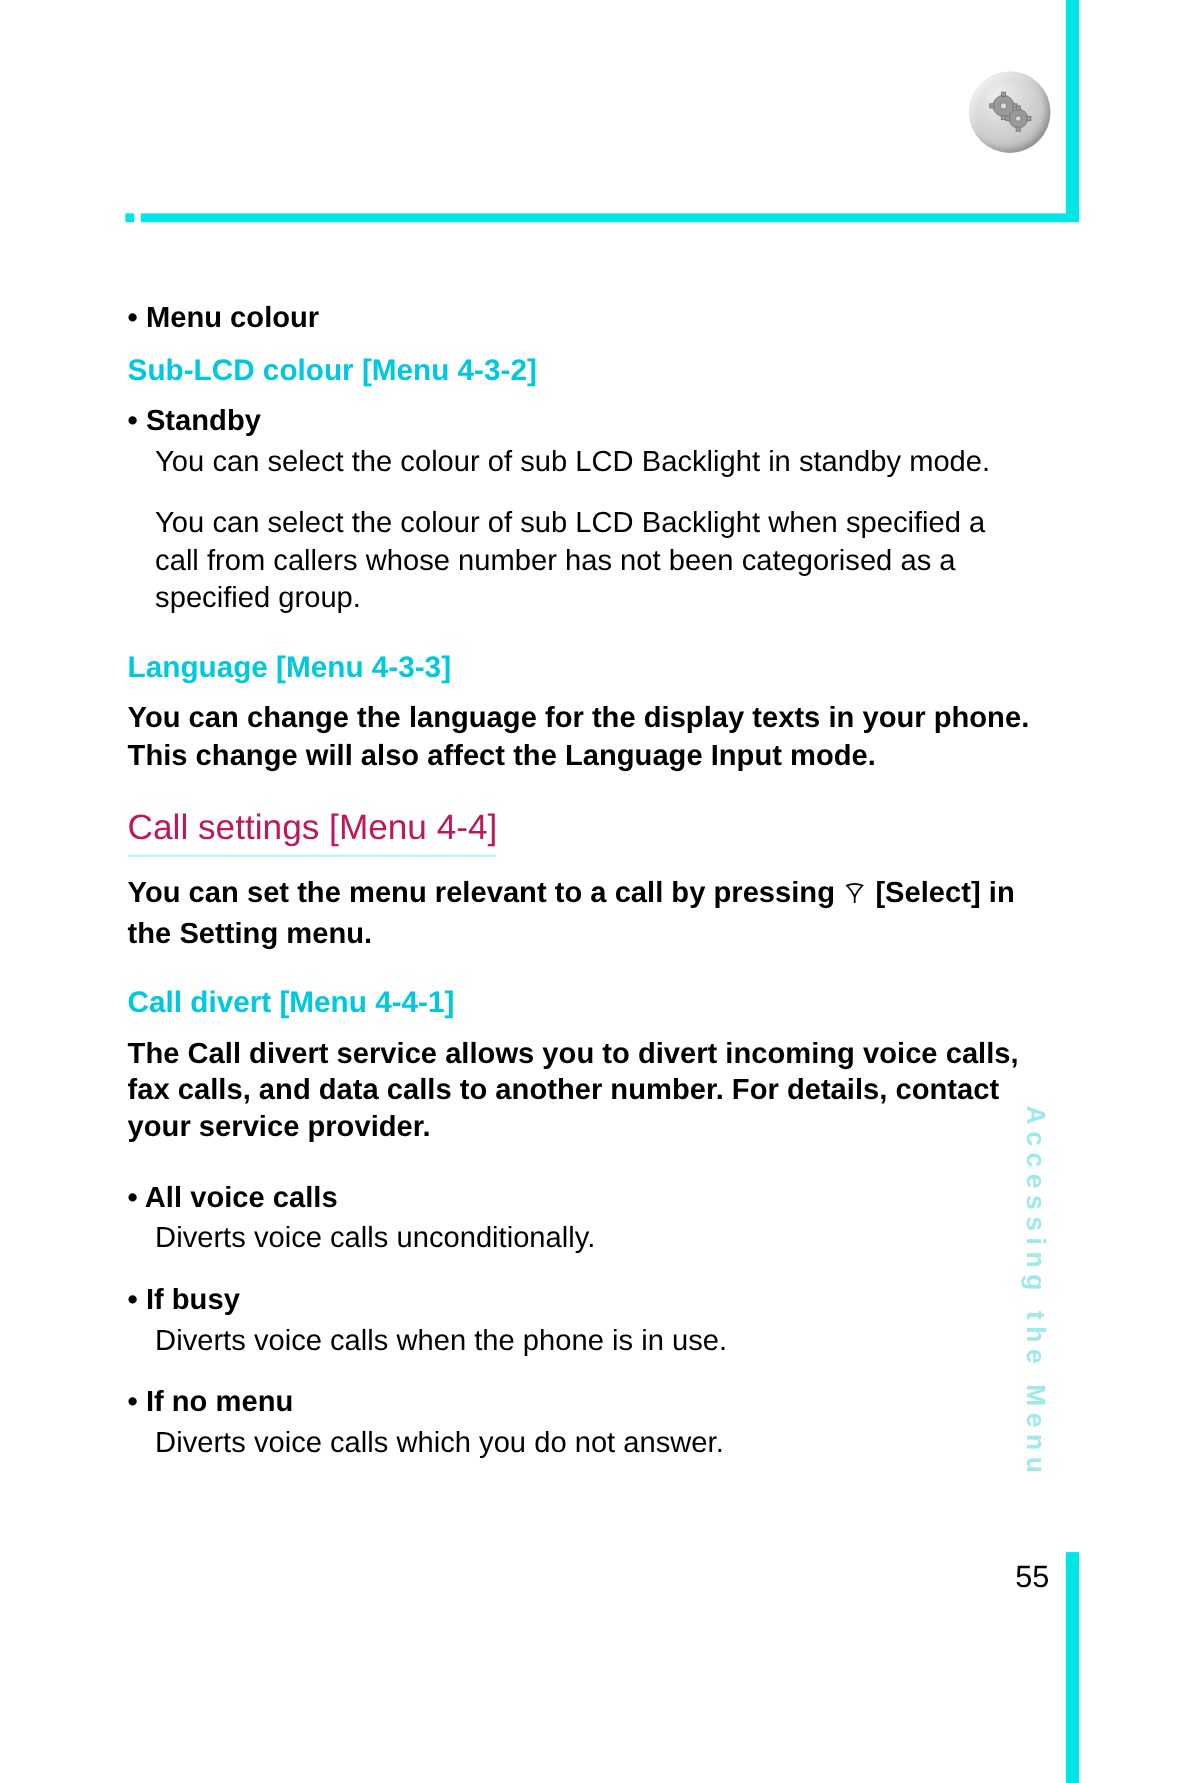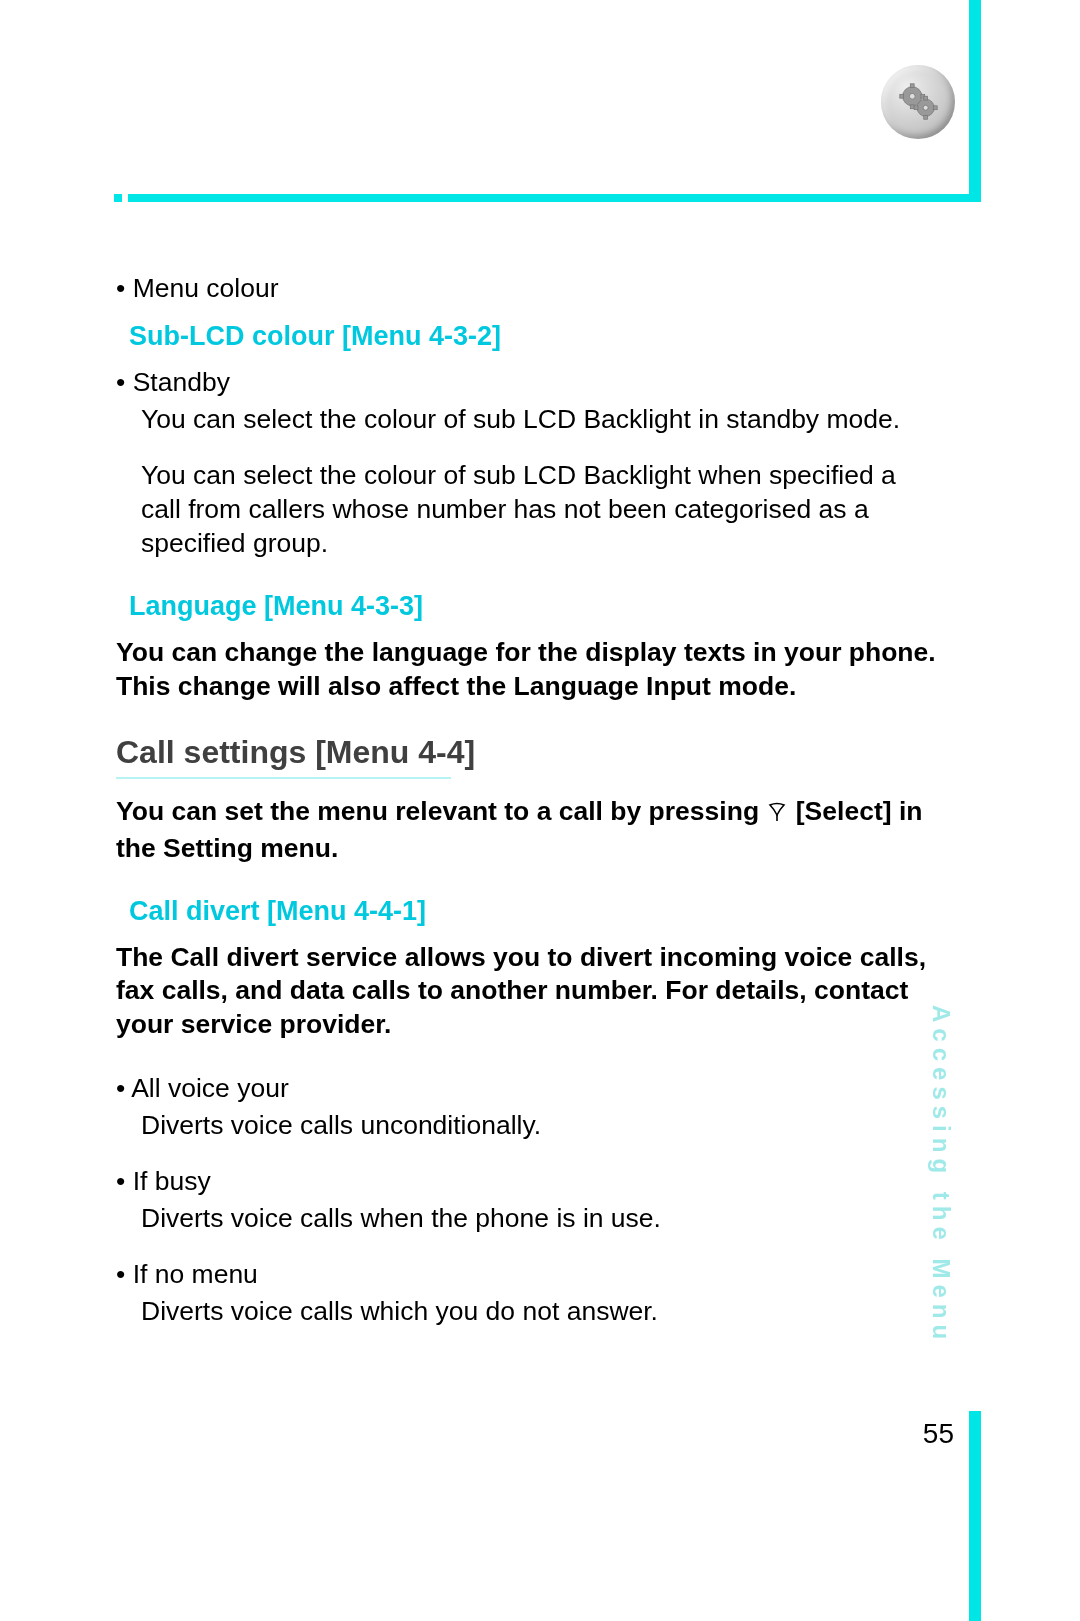--- a/index.html
+++ b/index.html
@@ -54,28 +54,28 @@
     height: 8px;
     background: #00e6e6;
   }
   .content {
     position: absolute;
     top: 272px;
     left: 116px;
     width: 820px;
     color: #000;
   }
-  .bullet { font-weight: 400; font-size: 26.5px; line-height: 1.25; margin-bottom: 4px; }
+  .bullet { font-weight: 700; font-size: 26.5px; line-height: 1.25; margin-bottom: 4px; }
   .bullet-body { font-size: 26.5px; line-height: 1.28; margin-left: 25px; margin-bottom: 30px; }
   .bullet-body.tight { margin-bottom: 22px; }
-  .h3 { color: #00c8de; font-weight: 700; font-size: 27px; margin-top: 16px; margin-bottom: 14px; margin-left: 13px; }
+  .h3 { color: #00c8de; font-weight: 700; font-size: 27px; margin-top: 16px; margin-bottom: 14px; }
   .para { font-size: 26.5px; line-height: 1.28; margin-bottom: 30px; font-weight: bold; }
   .h2 {
-    color: #404040;
-    font-weight: 700;
+    color: #be185d;
+    font-weight: 400;
     font-size: 32px;
     margin-top: 24px;
     margin-bottom: 6px;
   }
   .h2-underline {
     width: 335px;
     height: 2px;
     background: #b8f3f3;
     margin-bottom: 16px;
   }
@@ -156,21 +156,21 @@
     <div class="para">
       <span>You can set the menu relevant to a call by pressing </span><span class="select-icon"><svg width="22" height="22" viewBox="0 0 22 22">
             <path d="M4 4 Q11 1 18 4 Q14 8 11 14 Q8 8 4 4 Z" fill="none" stroke="#000" stroke-width="1.6"></path>
             <line x1="11" y1="14" x2="11" y2="20" stroke="#000" stroke-width="1.6"></line>
           </svg></span><span> [Select] in the Setting menu.</span>
     </div>
 
     <div class="h3">Call divert [Menu 4-4-1]</div>
     <div class="para">The Call divert service allows you to divert incoming voice calls, fax calls, and data calls to another number. For details, contact your service provider.</div>
 
-    <div class="bullet">• All voice your</div>
+    <div class="bullet">• All voice calls</div>
     <div class="bullet-body tight">Diverts voice calls unconditionally.</div>
 
     <div class="bullet">• If busy</div>
     <div class="bullet-body tight">Diverts voice calls when the phone is in use.</div>
 
     <div class="bullet">• If no menu</div>
     <div class="bullet-body">Diverts voice calls which you do not answer.</div>
 
   </div>
 

